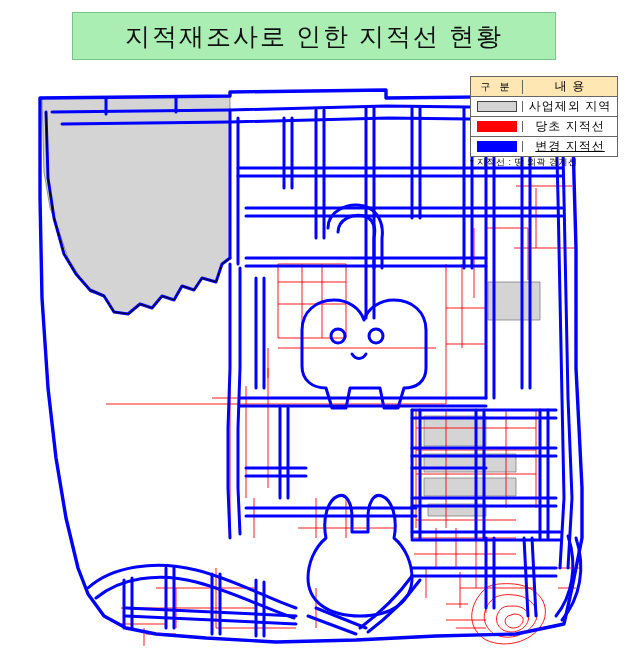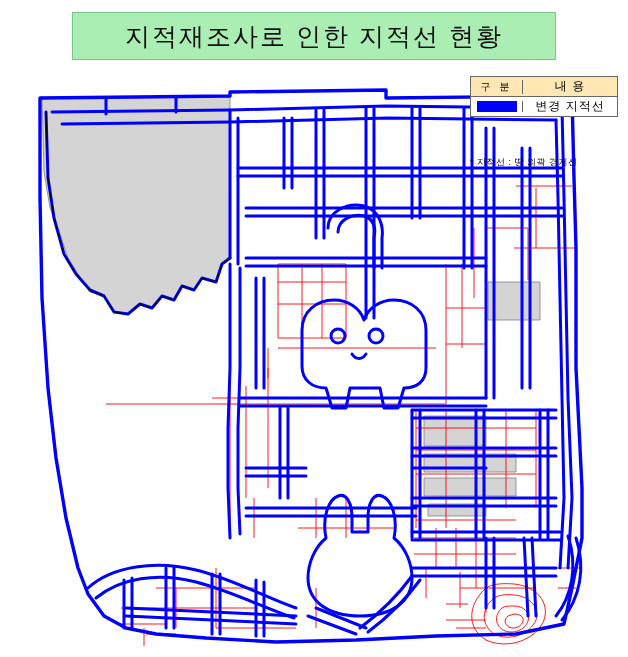--- a/index.html
+++ b/index.html
@@ -54,21 +54,21 @@
     background: #ffffff;
     box-sizing: border-box;
     z-index: 40;
   }
   .legend-row {
     display: flex;
     align-items: center;
     border-bottom: 1px solid #666666;
     height: 19px;
   }
-  .legend-row:last-child { border-bottom: none; }
+  .legend-row:last-child { border-bottom: none; text-decoration: underline; }
   .legend-head {
     background: #ffe7b3;
   }
   .legend-cell-swatch {
     width: 52px;
     border-right: 1px solid #666666;
     display: flex;
     align-items: center;
     justify-content: center;
     font-size: 10px;
@@ -329,20 +329,32 @@
     </svg>
   </div>
 
   <div id="legend">
     <div class="legend-row legend-head">
       <div class="legend-cell-swatch">구 분</div>
       <div class="legend-cell-label">내 용</div>
     </div>
     <div class="legend-row">
       <div class="legend-cell-swatch">
+        <span class="swatch-box" style="background:#d4d4d4"></span>
+      </div>
+      <div class="legend-cell-label">사업제외 지역</div>
+    </div>
+    <div class="legend-row">
+      <div class="legend-cell-swatch">
+        <span class="swatch-box" style="background:#ff0000;border-color:#ff0000"></span>
+      </div>
+      <div class="legend-cell-label">당초 지적선</div>
+    </div>
+    <div class="legend-row">
+      <div class="legend-cell-swatch">
         <span class="swatch-box" style="background:#0000ff;border-color:#0000ff"></span>
       </div>
       <div class="legend-cell-label">변경 지적선</div>
     </div>
   </div>
 
   <div id="legend-note">* 지적선 : 땅 외곽 경계선</div>
 
 </div>
 

